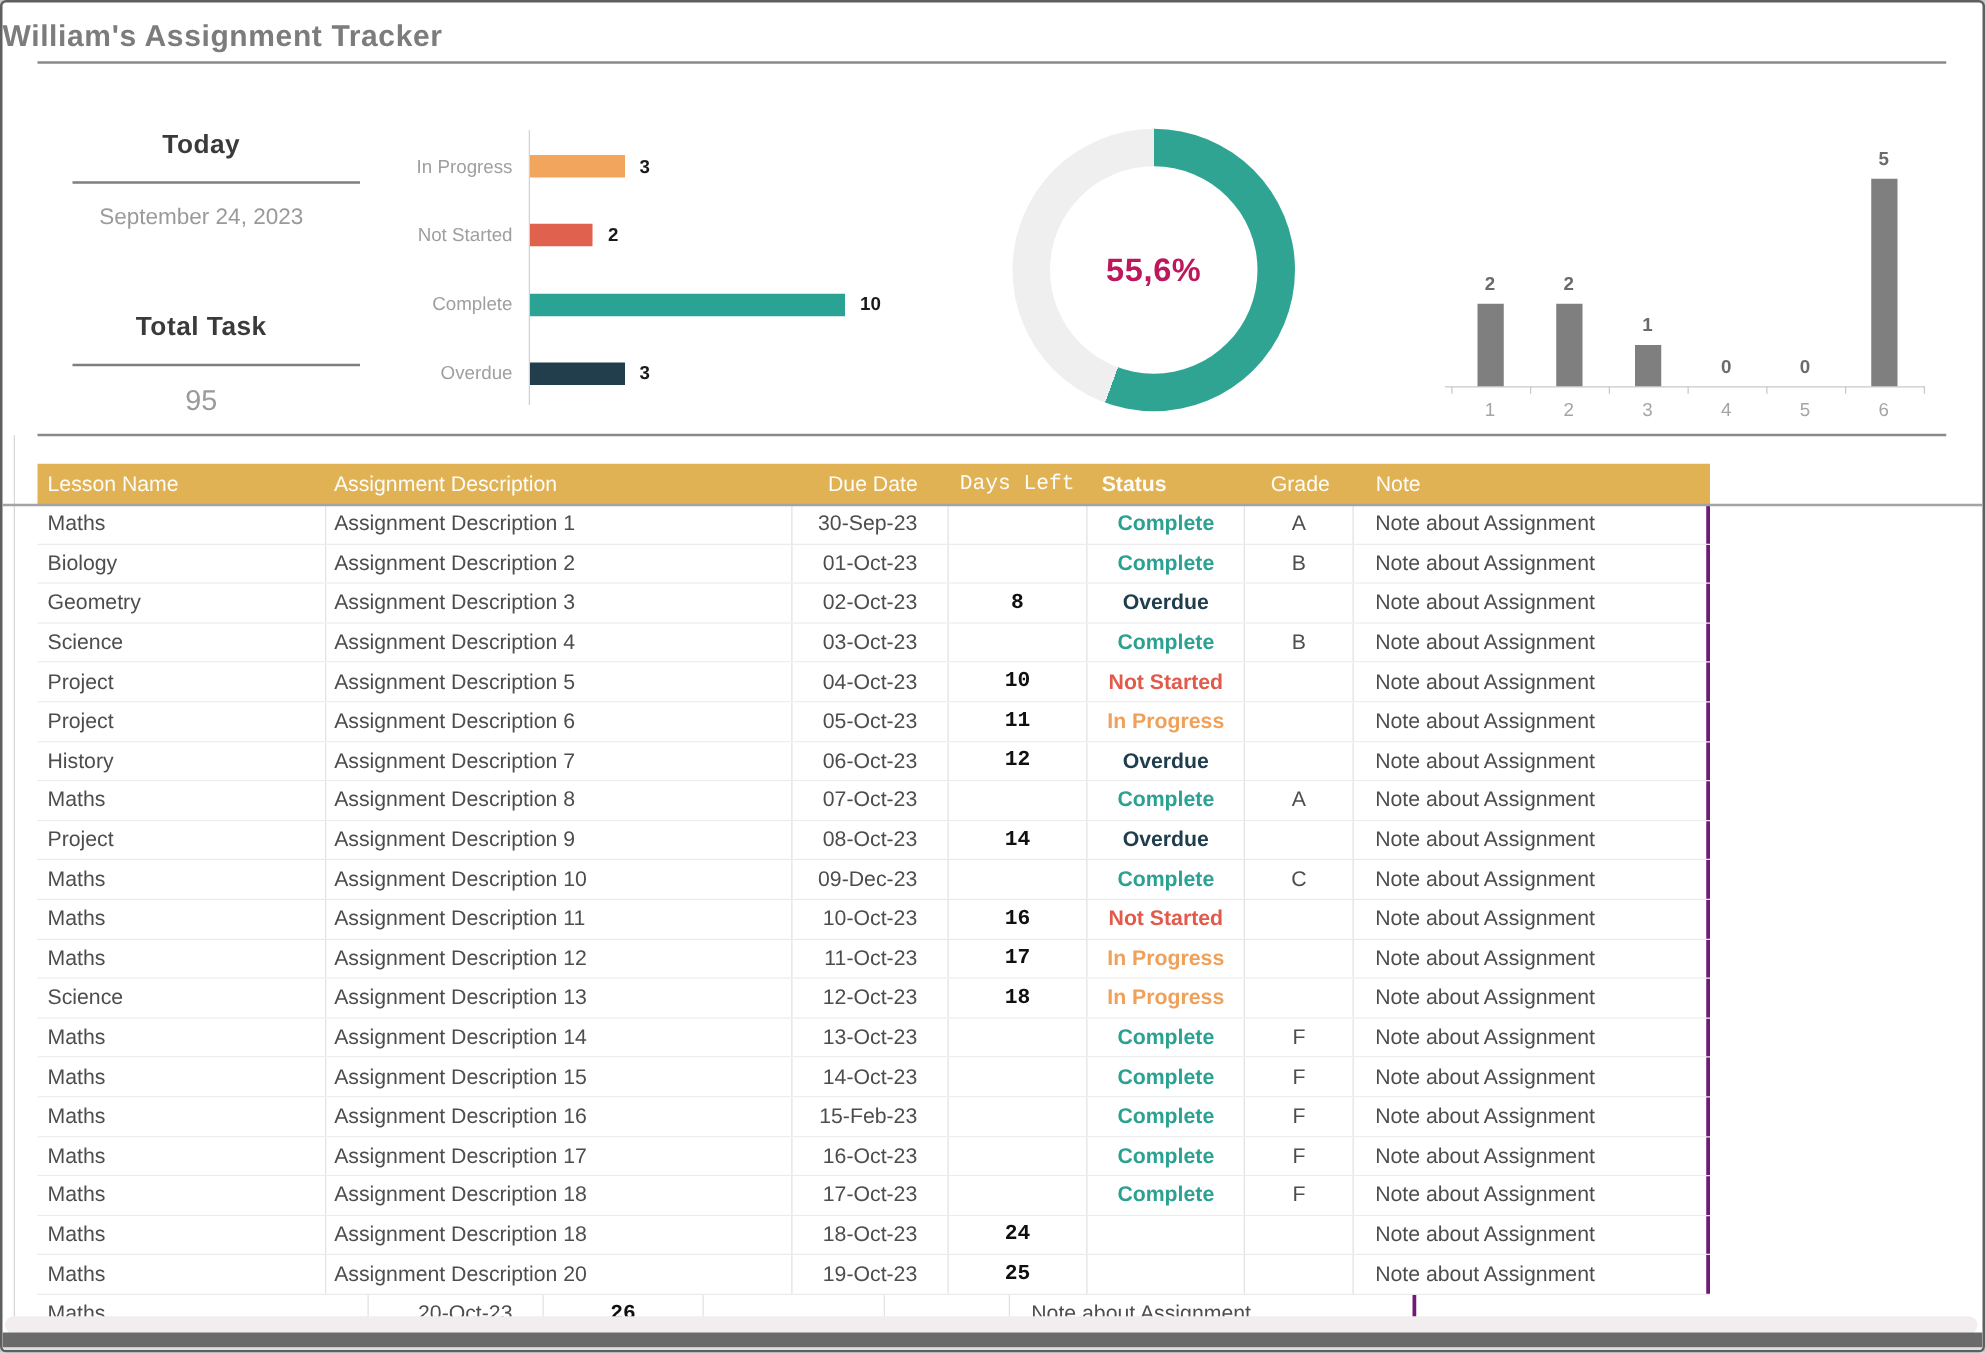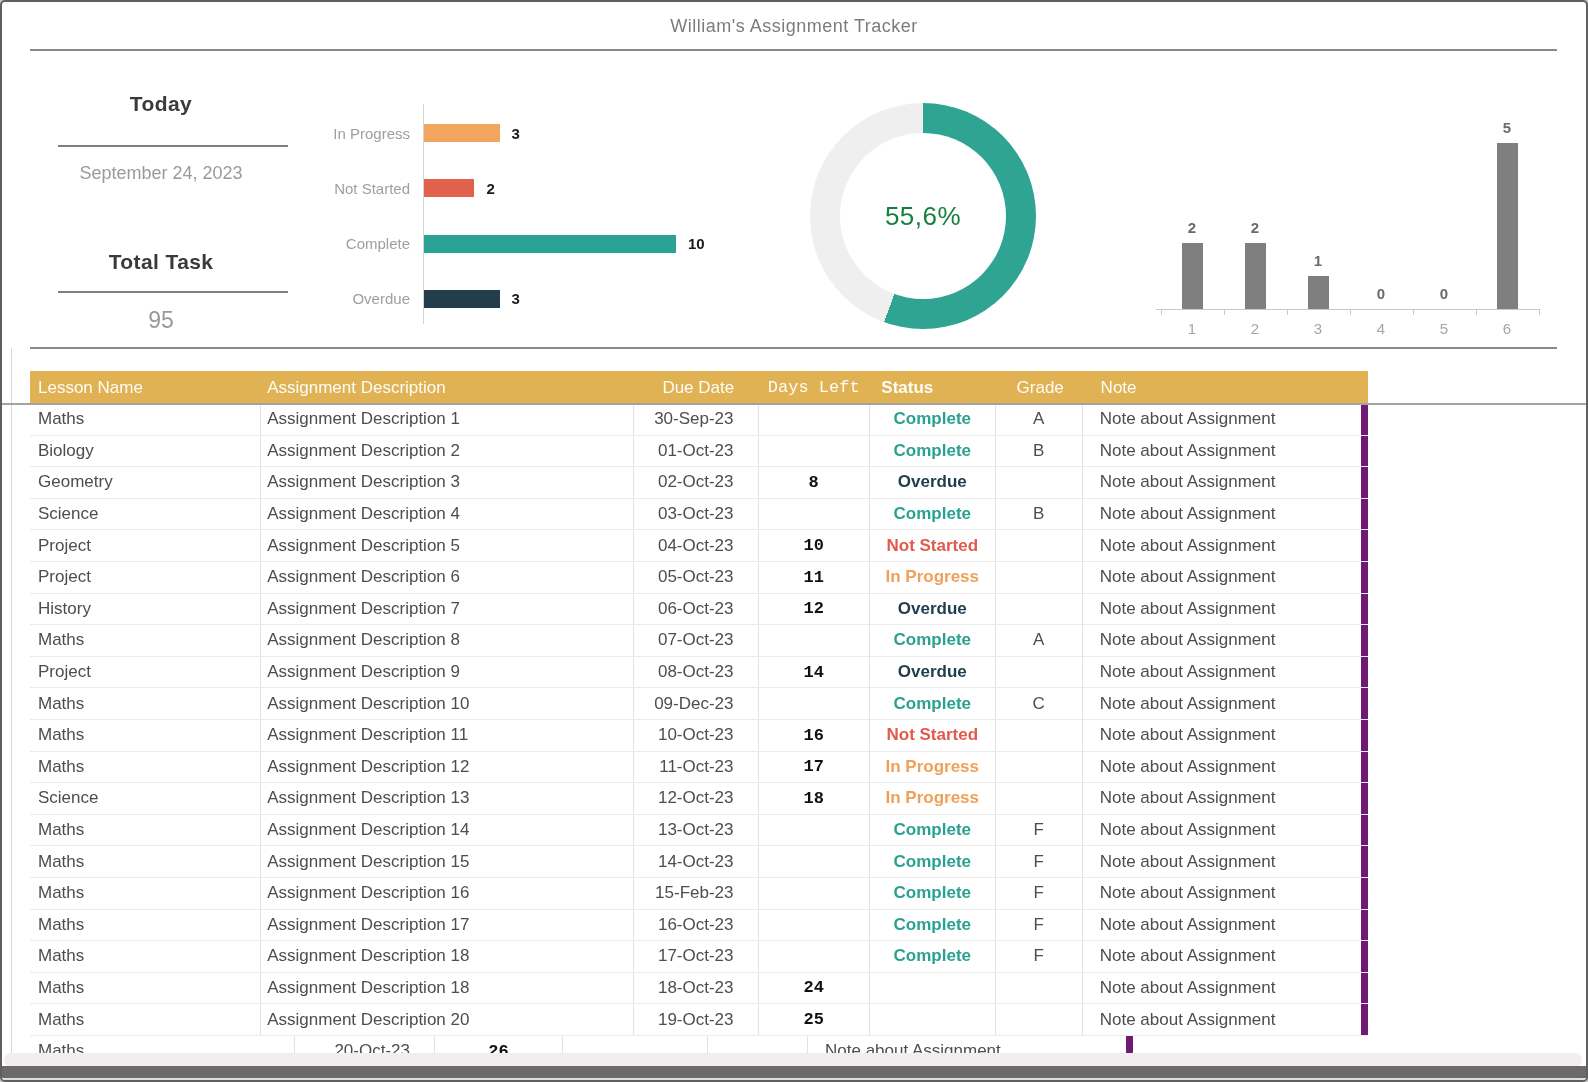--- a/index.html
+++ b/index.html
@@ -1,62 +1,62 @@
 <!DOCTYPE html>
 <html><head>
 <meta charset="utf-8">
 <style>
   html,body{margin:0;padding:0;background:#c9c9c9;font-family:"Liberation Sans",sans-serif;}
   .screen{position:relative;width:1584px;height:1078px;background:#ffffff;border:2px solid #5f5f5f;
           border-radius:5px;overflow:hidden;margin:0;}
   
-  .page-title{position:absolute;left:0;top:14px;width:100%;text-align:center;
-              font-size:18px;font-weight:normal;color:#7c7c7c;letter-spacing:.5px;}
+  .page-title{position:absolute;left:0;top:14px;width:100%;text-align:left;
+              font-size:24px;font-weight:bold;color:#7c7c7c;letter-spacing:.5px;}
   .rule{position:absolute;background:#8a8a8a;height:2px;}
   .rule-title{left:28px;top:47px;width:1527px;}
   .rule-dash{left:28px;top:345px;width:1527px;}
   .rule-stat1{left:56px;top:143px;width:230px;background:#7f7f7f;}
   .rule-stat2{left:56px;top:289px;width:230px;background:#7f7f7f;}
   .stat-label{position:absolute;left:28px;width:262px;text-align:center;font-size:21px;
               font-weight:bold;color:#3a3a3a;letter-spacing:.4px;}
   .stat-value{position:absolute;left:28px;width:262px;text-align:center;color:#9a9a9a;}
-  #today-label{top:90px}
+  #today-label{top:102px}
   #today-value{top:161px;font-size:18px;}
   #total-label{top:248px}
   #total-value{top:305px;font-size:23px;}
   
   .hbar{position:absolute;left:290px;top:100px;width:440px;height:228px;}
   .hbar-axis{position:absolute;left:131px;top:2px;width:1px;height:220px;background:#d2d2d2;}
   .hbar-row{position:absolute;left:0;height:18px;display:flex;align-items:center;}
   .hbar-label{width:118px;text-align:right;font-size:15px;color:#9f9f9f;margin-right:14px;white-space:nowrap;}
   .hbar-bar{height:18px;}
   .hbar-value{margin-left:12px;font-size:15px;font-weight:bold;color:#1a1a1a;}
   
   .donut{position:absolute;left:808px;top:101px;width:226px;height:226px;border-radius:50%;}
   .donut-hole{position:absolute;inset:30px;background:#ffffff;border-radius:50%;
               display:flex;align-items:center;justify-content:center;}
-  .donut-label{font-size:26px;font-weight:normal;color:#15803d;letter-spacing:.5px;}
+  .donut-label{font-size:26px;font-weight:bold;color:#be185d;letter-spacing:.5px;}
   
   .mini{position:absolute;left:1150px;top:108px;width:392px;height:232px;}
   .mini-axis{position:absolute;left:4px;top:199px;width:384px;height:1px;background:#c9c9c9;}
   .mini-tick{position:absolute;top:199px;width:1px;height:6px;background:#c9c9c9;}
   .mini-bar{position:absolute;background:#7f7f7f;}
   .mini-value{position:absolute;width:40px;text-align:center;font-size:15px;font-weight:bold;color:#6b6b6b;}
   .mini-cat{position:absolute;top:210px;width:40px;text-align:center;font-size:15px;color:#a5a5a5;}
   
   .freeze-line{position:absolute;left:0;top:401px;width:1584px;height:2px;background:#a3a3a3;}
   .gutter-line{position:absolute;left:9px;top:346px;width:1px;height:710px;background:#d8d8d8;}
   .table{position:absolute;left:28px;top:369px;width:1531px;}
   .trow{display:flex;width:1338px;}
   .thead{height:33px;background:#e0b253;}
   .tbody-row{height:31.6px;background:#ffffff;border-bottom:1px solid #eceaea;box-sizing:border-box;}
   .tcell{box-sizing:border-box;display:flex;align-items:center;font-size:17px;color:#4d4d4d;
          overflow:hidden;white-space:nowrap;}
   .tbody-row .tcell{border-right:1px solid #e3e1e1;}
-  .tbody-row .tcell:last-child{border-right:7px solid #701a75;}
+  .tbody-row .tcell:last-child{border-right:3px solid #701a75;}
   .hcell{color:#fdfcf8;font-size:17px;}
   .c0{width:265px;padding-left:8px;}
   .c1{width:428px;padding-left:6px;}
   .c2{width:140px;justify-content:flex-end;padding-right:24px;}
   .c3{width:128px;justify-content:center;font-weight:bold;color:#101010;font-family:Liberation Mono, monospace;}
   .c4{width:145px;justify-content:center;font-weight:bold;}
   .c5{width:100px;justify-content:center;}
   .c6{width:325px;padding-left:17px;}
   .thead .c3{font-weight:normal;color:#fdfcf8;}
   .thead .c4{justify-content:flex-start;padding-left:12px;font-weight:bold;}

